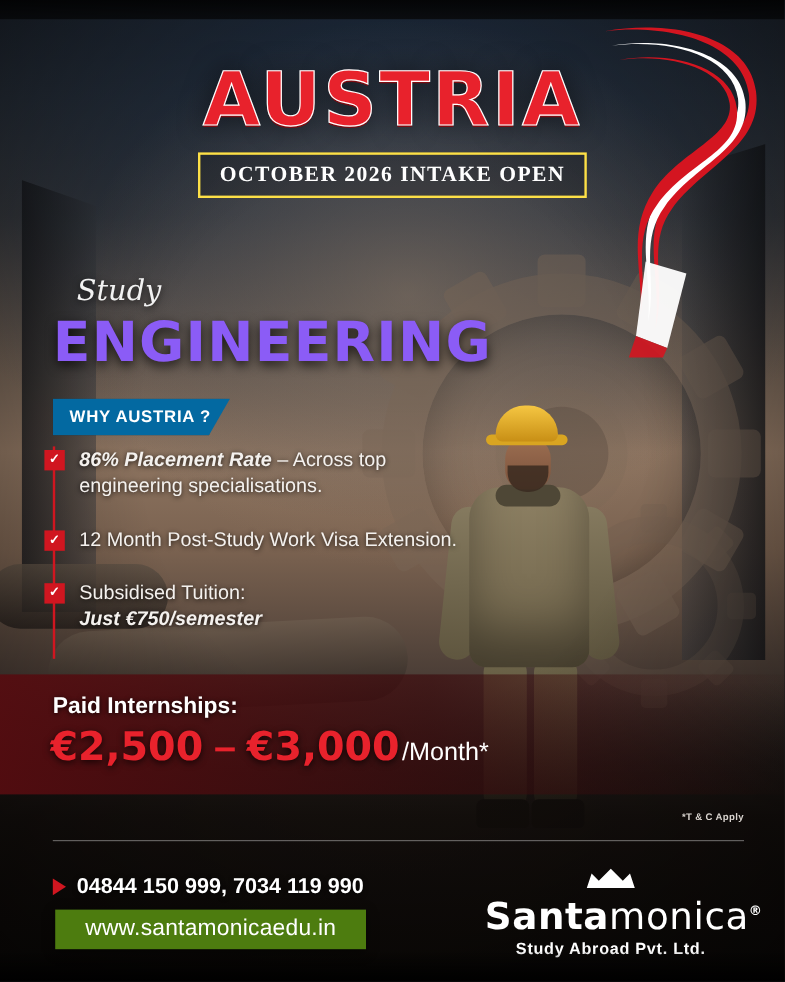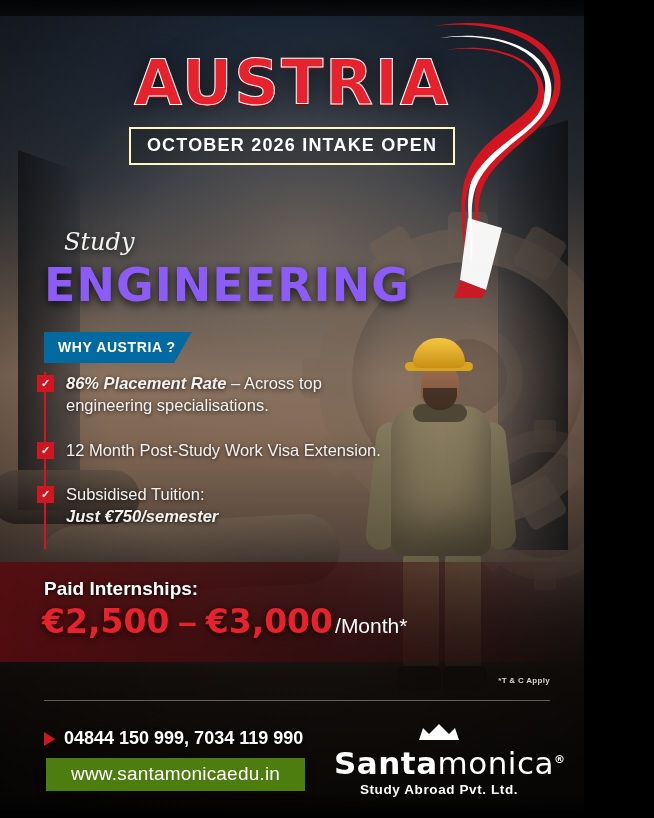--- a/index.html
+++ b/index.html
@@ -4,21 +4,21 @@
 <style>
   * { margin:0; padding:0; box-sizing:border-box; }
   html, body {
     width:654px; height:818px;
     background:#000;
     font-family:"Liberation Sans", sans-serif;
     overflow:hidden;
   }
   .poster {
     position:relative;
-    width:584px; height:818px;
+    width:654px; height:818px;
     overflow:hidden;
     background:#1b1d23;
   }
 
   
   .bg {
     position:absolute; inset:0;
     background:
       radial-gradient(ellipse 60% 40% at 52% 30%, rgba(180,150,120,0.40), rgba(0,0,0,0) 70%),
       radial-gradient(ellipse 90% 60% at 50% 8%, rgba(30,45,65,0.95), rgba(0,0,0,0) 75%),
@@ -182,25 +182,26 @@
   .headline .austria {
     font-size:62px; font-weight:bold; letter-spacing:2px;
     color:#e8222c;
     font-family:"DejaVu Sans", sans-serif;
     text-shadow:0 2px 0 #7d0b10, 0 0 22px rgba(0,0,0,.6);
     -webkit-text-stroke:1px #ffffff;
   }
   .intake-wrap { margin-top:8px; display:flex; justify-content:center; }
   .intake {
     display:inline-block;
-    border:2px solid #fef9c3;
+    border:2px solid #fde047;
     color:#ffffff;
     font-size:18px; font-weight:bold; letter-spacing:1.2px;
     padding:6px 16px 7px;
     background:rgba(0,0,0,0.18);
+    font-family:Liberation Serif, serif;
   }
 
   .study {
     position:absolute; left:64px; top:228px;
     font-family:"DejaVu Serif", serif;
     font-style:italic; font-size:24px; color:#f2f2f2;
     text-shadow:0 2px 6px rgba(0,0,0,.7);
   }
   .course {
     position:absolute; left:44px; top:258px;

